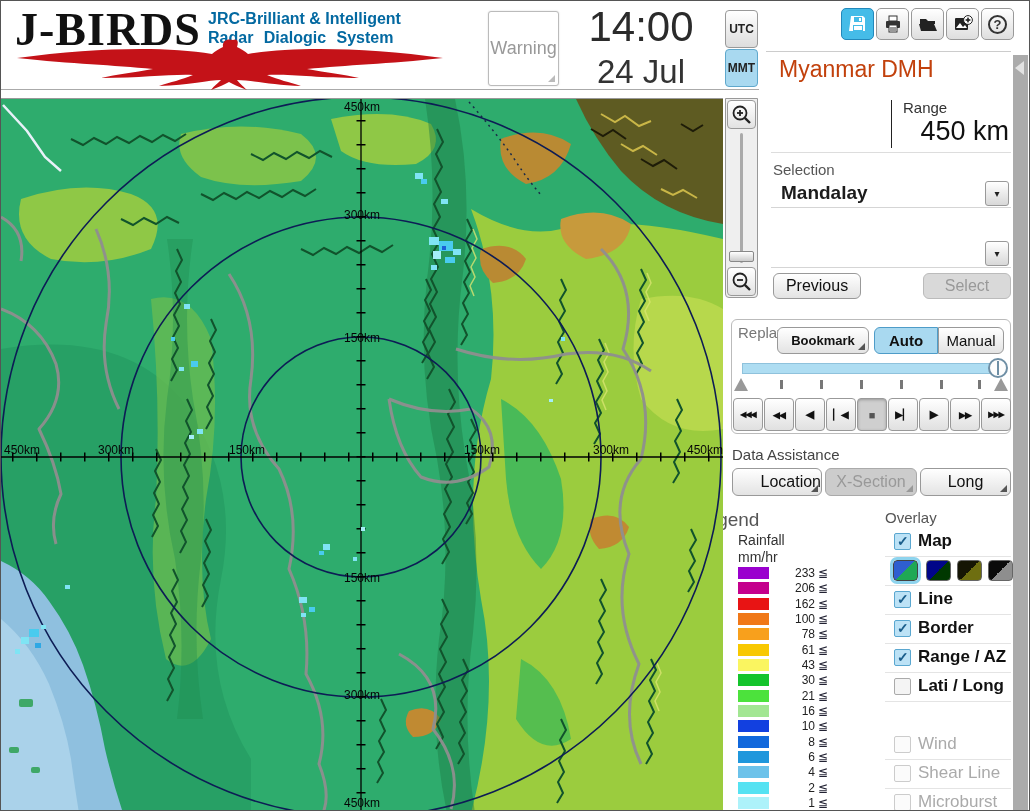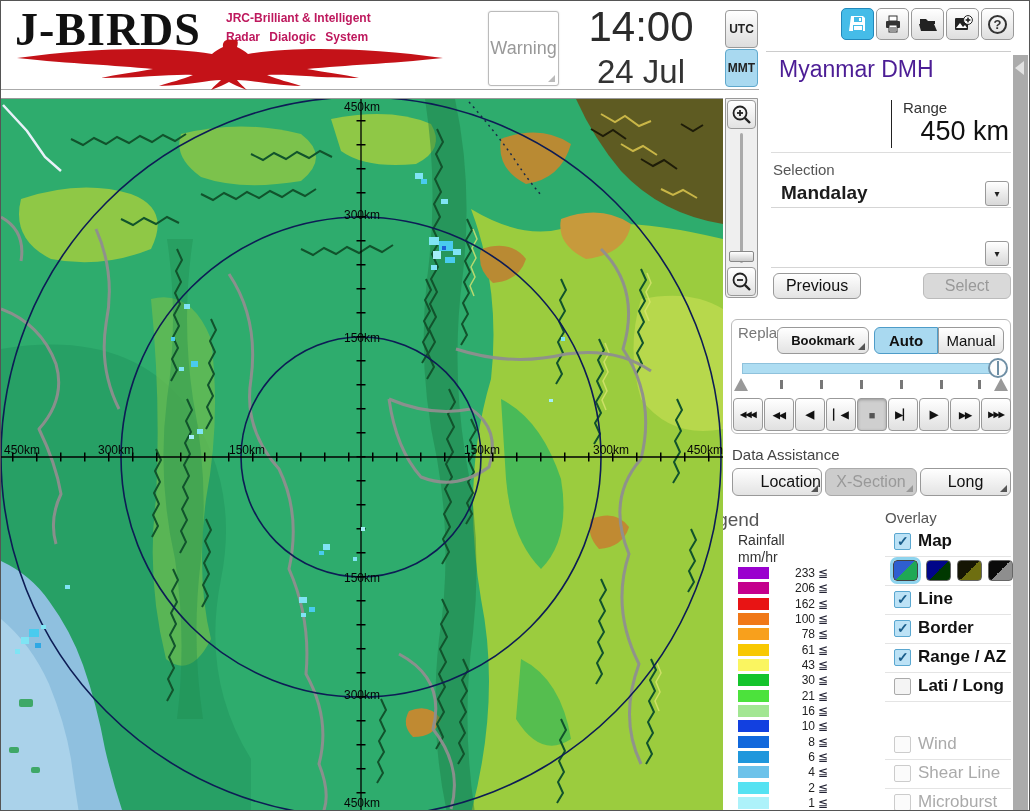--- a/index.html
+++ b/index.html
@@ -6,22 +6,22 @@
   *{box-sizing:border-box;}
   #app{position:relative;width:1030px;height:811px;background:#fff;overflow:hidden;
        font-family:"Liberation Sans",sans-serif;border:1px solid #555;}
 
   
   #header{position:absolute;left:0;top:0;width:1030px;height:90px;background:#fff;}
   #header-underline{position:absolute;left:0;top:88px;width:758px;height:1px;background:#aaa;}
   #logo{position:absolute;left:10px;top:2px;width:455px;height:86px;}
   #logo-title{position:absolute;left:4px;top:0px;font-family:"Liberation Serif",serif;
               font-weight:bold;font-size:46px;color:#111;letter-spacing:1px;}
-  #logo-sub{position:absolute;left:215px;top:6px;color:#be185d;font-weight:bold;
-            font-size:12px;line-height:19px;white-space:nowrap;}
+  #logo-sub{position:absolute;left:197px;top:6px;color:#0369a1;font-weight:bold;
+            font-size:16px;line-height:19px;white-space:nowrap;}
   #logo-sub .l2{word-spacing:6px;}
   #eagle{position:absolute;left:2px;top:36px;}
 
   .panel-btn{border:1px solid #bbb;border-radius:3px;background:#fff;position:absolute;}
   #warning-btn{left:487px;top:10px;width:71px;height:75px;color:#999;font-size:18px;
                display:flex;align-items:center;justify-content:center;box-shadow:0 0 2px #ddd;}
   .corner-tri{position:absolute;right:3px;bottom:3px;width:0;height:0;
               border-left:7px solid transparent;border-bottom:7px solid #555;}
   #warning-btn .corner-tri{border-bottom-color:#bbb;}
 
@@ -47,21 +47,21 @@
   .q-icon::before{content:"?";}
 
   
   #collapse-strip{position:absolute;left:1012px;top:54px;width:15px;height:757px;background:#ABABAB;}
   #collapse-arrow{position:absolute;left:2px;top:6px;width:0;height:0;
                   border-top:7px solid transparent;border-bottom:7px solid transparent;
                   border-right:9px solid #E2E2E2;}
 
   
   #panel-sep{position:absolute;left:765px;top:50px;width:245px;height:1px;background:#ccc;}
-  #station-name{position:absolute;left:778px;top:55px;font-size:23px;color:#4c1d95;}
+  #station-name{position:absolute;left:778px;top:55px;font-size:23px;color:#c2410c;}
   #range-box{position:absolute;left:770px;top:95px;width:240px;height:57px;background:#fff;
              border-bottom:1px solid #ddd;}
   #range-divider{position:absolute;left:120px;top:4px;width:1px;height:48px;background:#222;}
   #range-label{position:absolute;left:132px;top:3px;font-size:15px;color:#333;}
   #range-value{position:absolute;right:2px;top:20px;font-size:27px;color:#111;}
 
   #selection-label{position:absolute;left:772px;top:160px;font-size:15px;color:#555;}
   .dd-row{position:absolute;left:770px;width:240px;height:28px;background:#fff;
           border-bottom:1px solid #d5d5d5;}
   .dd-value{position:absolute;left:10px;top:2px;font-size:19px;font-weight:bold;color:#1c1c1c;}

